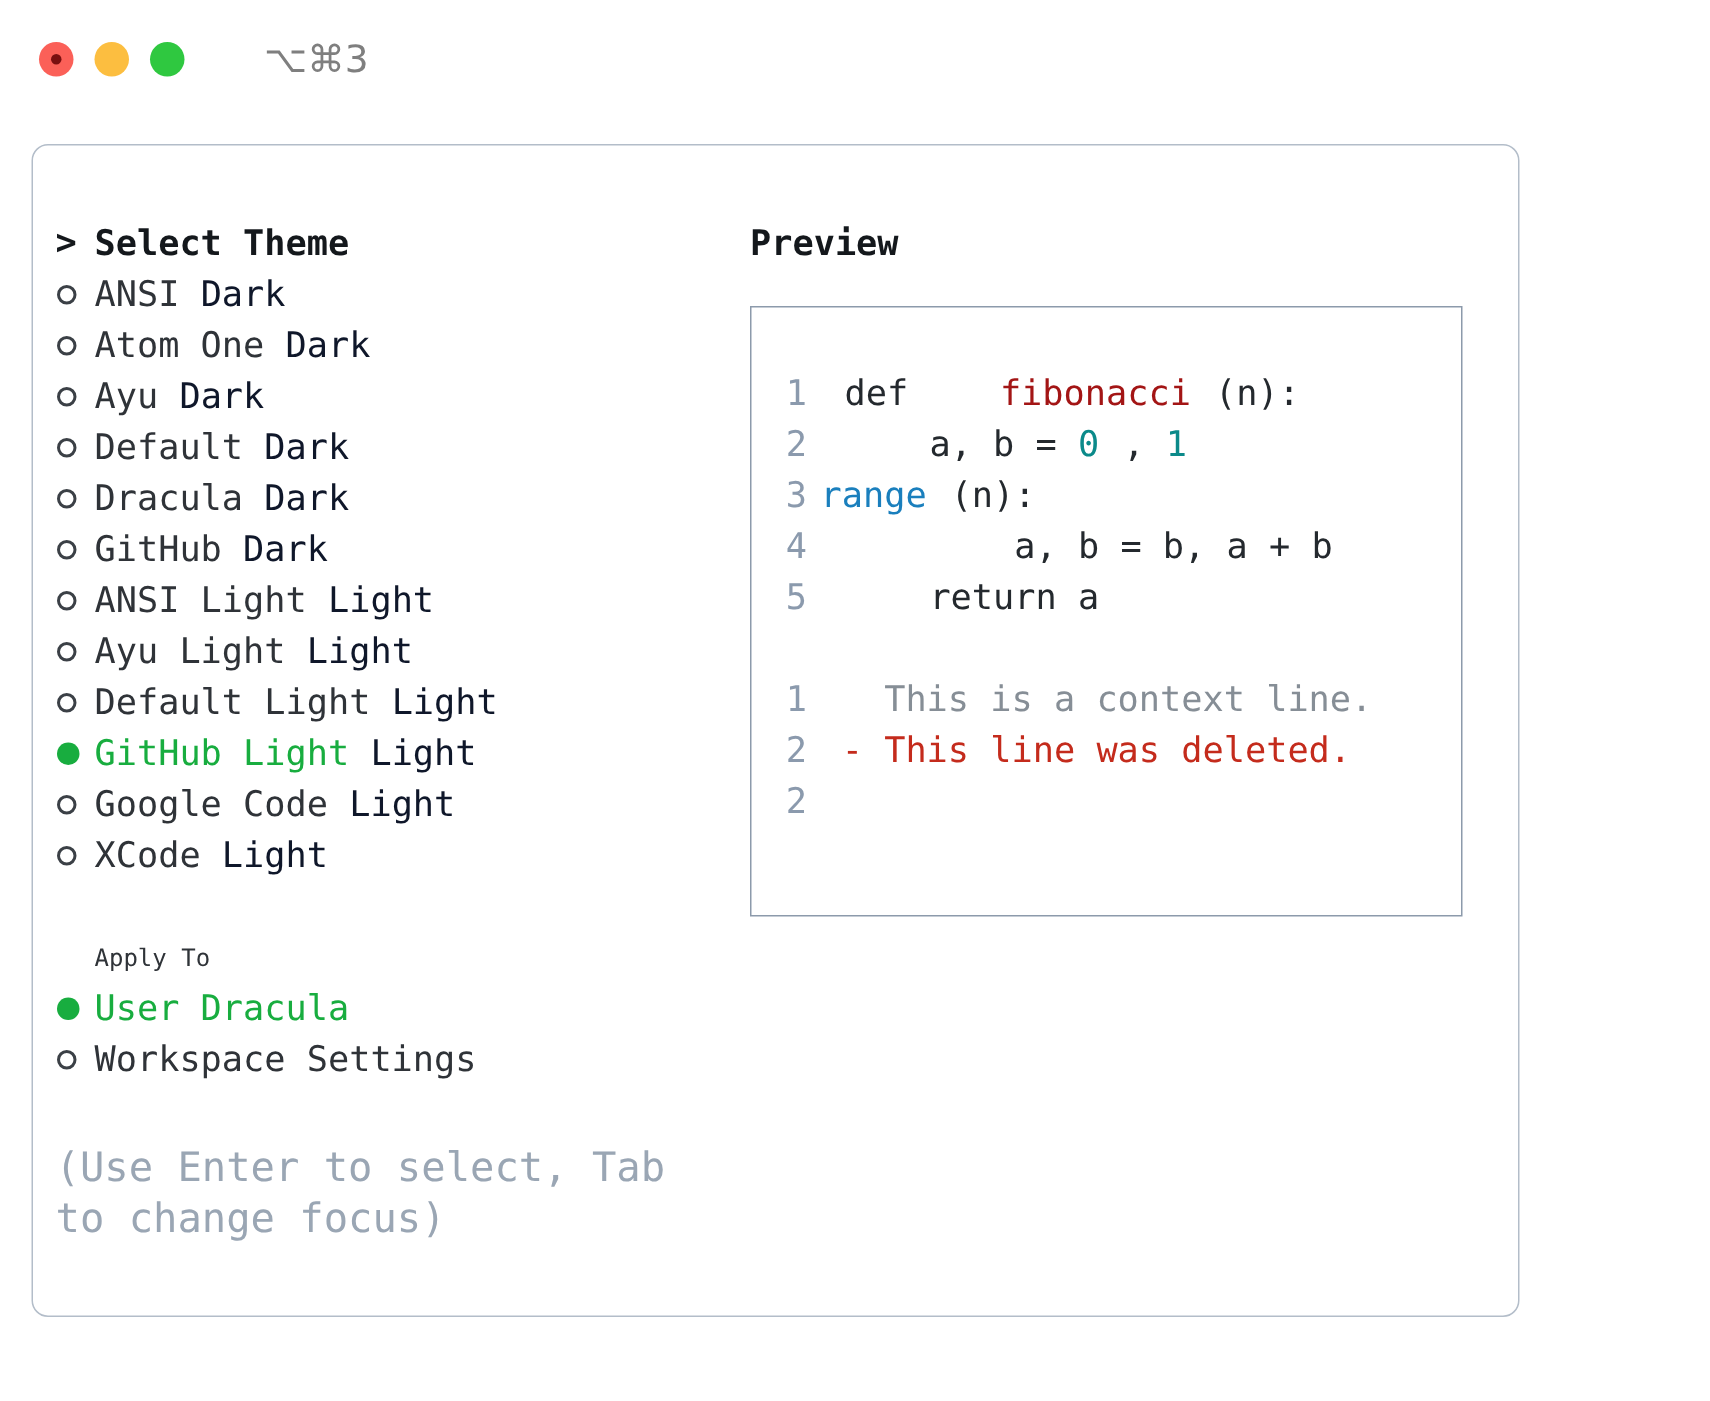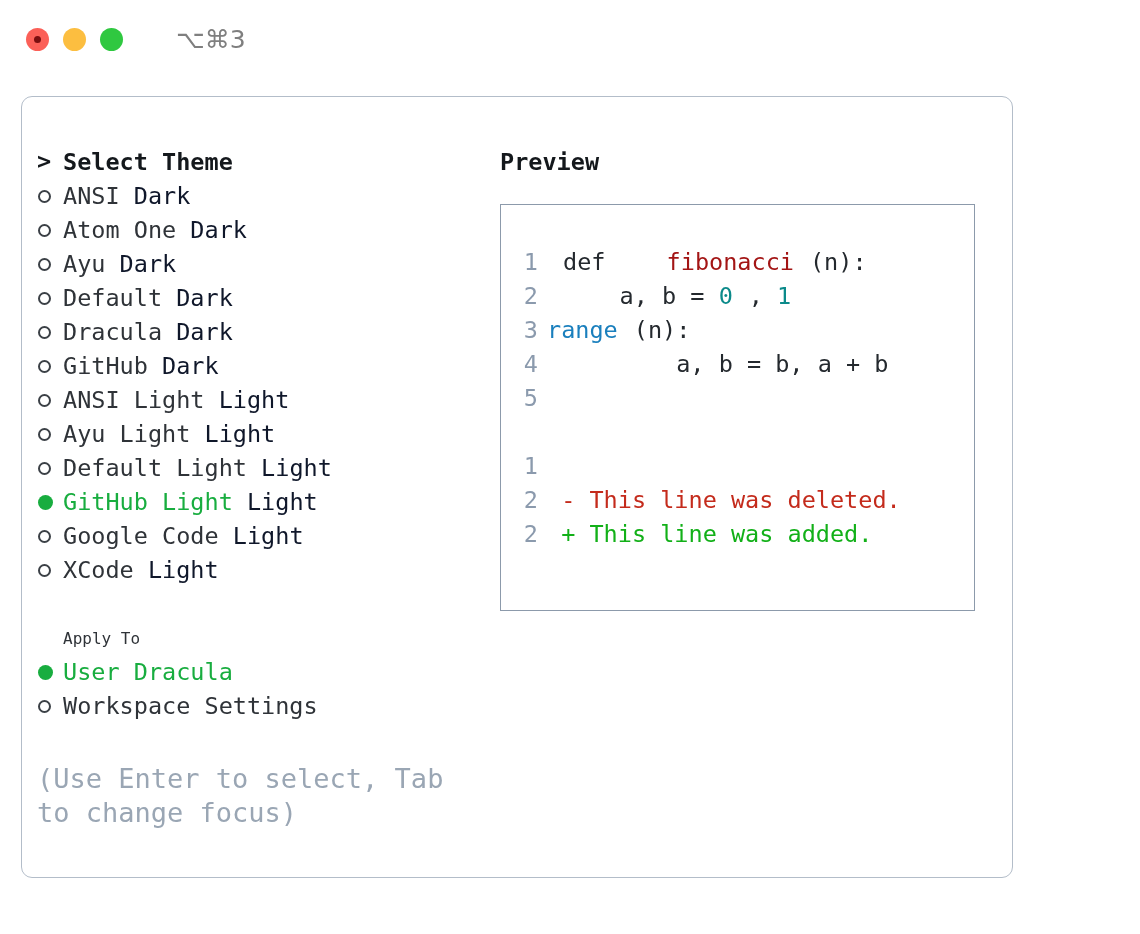--- a/index.html
+++ b/index.html
@@ -267,26 +267,26 @@
 
       <div class="right-col">
         <div class="preview-title">Preview</div>
 
         <div class="code-box">
           <div id="code-lines">
               <div class="code-line"><span class="lineno">1</span><span class="code-text">def </span><span class="tok-func">fibonacci</span><span class="code-text">(n):</span></div>
               <div class="code-line"><span class="lineno">2</span><span class="code-text">    a, b = </span><span class="tok-num">0</span><span class="code-text">, </span><span class="tok-num">1</span></div>
               <div class="code-line"><span class="lineno">3</span><span class="tok-builtin">range</span><span class="code-text">(n):</span></div>
               <div class="code-line"><span class="lineno">4</span><span class="code-text">        a, b = b, a + b</span></div>
-              <div class="code-line"><span class="lineno">5</span></div>
+              <div class="code-line"><span class="lineno">5</span><span class="code-text">    return a</span></div>
             </div>
           <div class="diff-gap"></div>
           <div id="diff-lines">
-              <div class="code-line"><span class="lineno">1</span></div>
+              <div class="code-line"><span class="lineno">1</span><span class="diff-ctx">   This is a context line.</span></div>
               <div class="code-line"><span class="lineno">2</span><span class="diff-del"> - This line was deleted.</span></div>
-              <div class="code-line"><span class="lineno">2</span><span class="diff-add"> + This line was added.</span></div>
+              <div class="code-line"><span class="lineno">2</span></div>
             </div>
         </div>
       </div>
 
     </div>
   </div>
 </div>
 
 </body></html>

